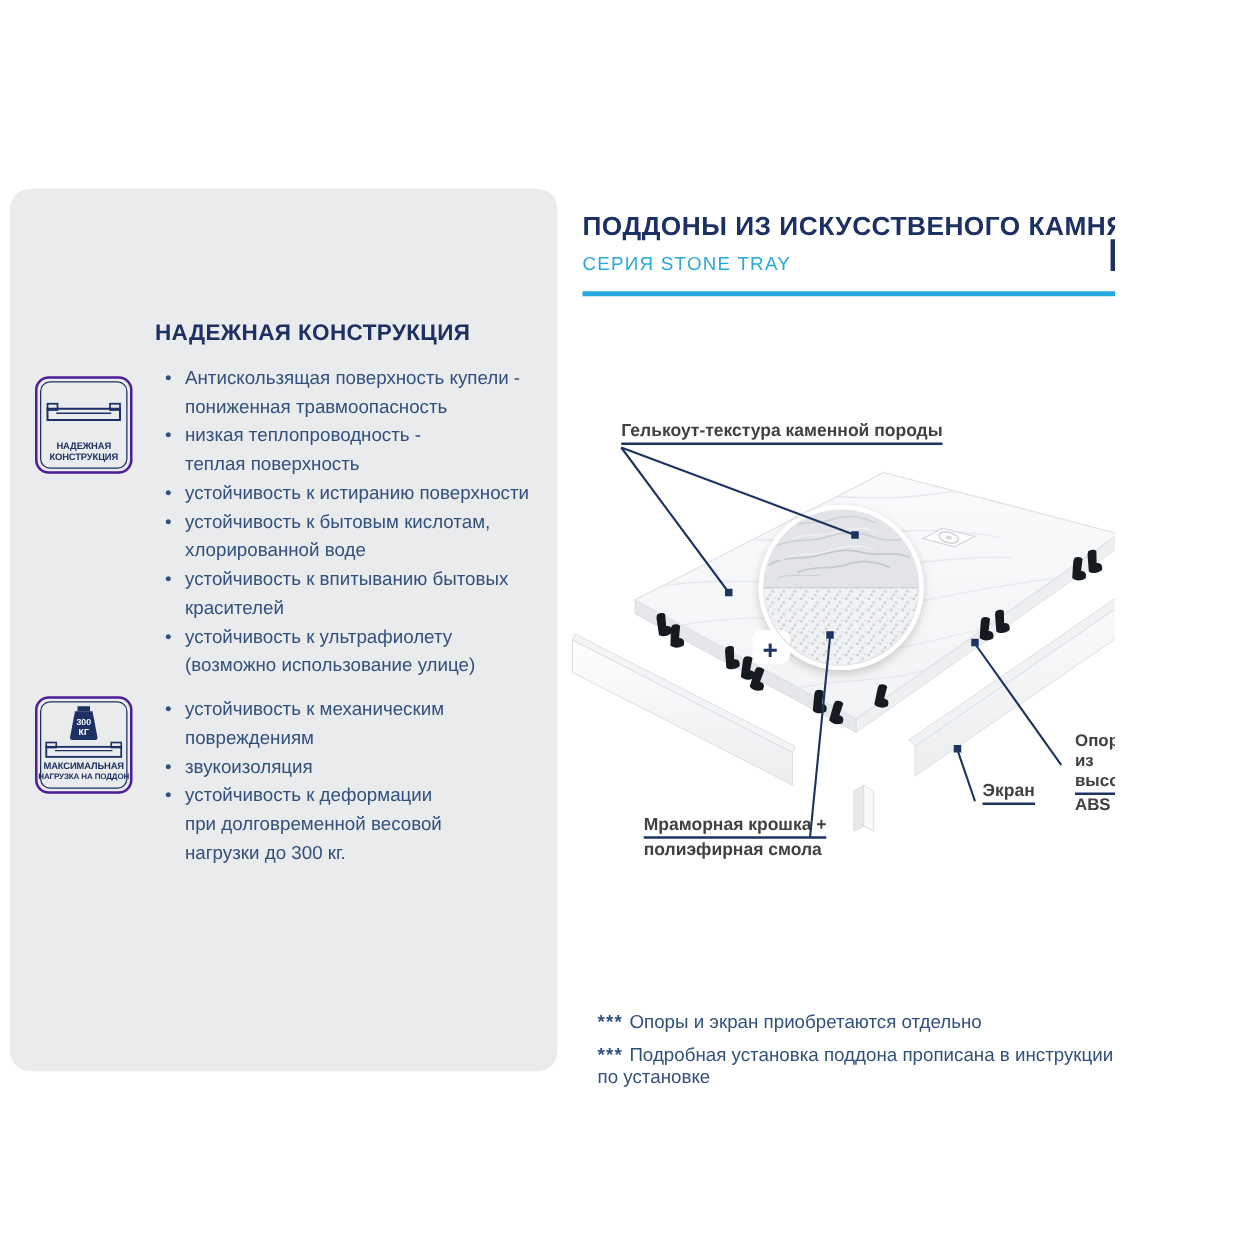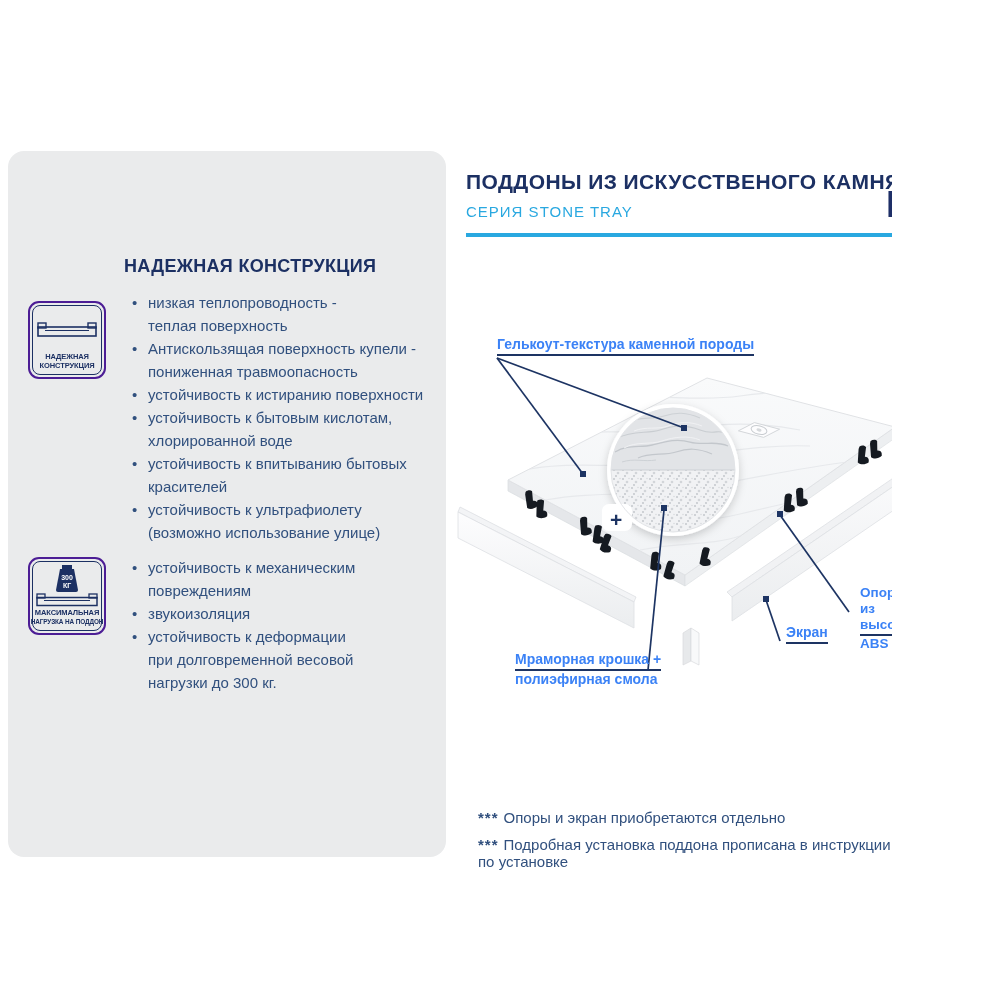--- a/index.html
+++ b/index.html
@@ -50,21 +50,21 @@
   .badge svg{position:absolute;left:50%;transform:translateX(-50%);}
   .badge1 svg{top:15px;}
   .badge2 svg{top:5px;}
   .badge-caption{
     position:absolute;left:0;right:0;bottom:7px;text-align:center;
     color:#1c3063;font-weight:bold;font-size:7.5px;line-height:8.5px;letter-spacing:-.1px;
   }
   .badge-caption .cap2{font-size:6.4px;}
   
   .dlabel{
-    position:absolute;color:#3b82f6;font-weight:bold;font-size:14px;line-height:17px;
+    position:absolute;color:#404040;font-weight:bold;font-size:14px;line-height:17px;
   }
   .u{border-bottom:2px solid #1d3463;display:inline-block;padding-bottom:1px;}
   .gelcoat-label{left:497px;top:336px;}
   .marble-label{left:515px;top:651px;}
   .supports-label{left:860px;top:585px;font-size:13.5px;line-height:16px;}
   .screen-label{left:783px;top:624px;padding:0 3px;}
   
   .footnote{
     position:absolute;left:478px;font-size:15px;color:#31507e;margin-top:36px;
   }
@@ -117,24 +117,24 @@
       <rect x="1" y="33.5" width="60" height="8" fill="none" stroke="#1c3063" stroke-width="1.5"></rect>
       <line x1="8" y1="36.5" x2="54" y2="36.5" stroke="#1c3063" stroke-width="1.1"></line>
     </svg>
     <div class="badge-caption">
       <div class="cap1">МАКСИМАЛЬНАЯ</div>
       <div class="cap2">НАГРУЗКА НА ПОДДОН</div>
     </div>
   </div>
 
   <ul class="feature-list list1">
+    <li>Антискользящая поверхность купели -
+пониженная травмоопасность</li>
     <li>низкая теплопроводность -
 теплая поверхность</li>
-    <li>Антискользящая поверхность купели -
-пониженная травмоопасность</li>
     <li>устойчивость к истиранию поверхности</li>
     <li>устойчивость к бытовым кислотам,
 хлорированной воде</li>
     <li>устойчивость к впитыванию бытовых
 красителей</li>
     <li>устойчивость к ультрафиолету
 (возможно использование улице)</li>
   </ul>
 
   <ul class="feature-list list2">

